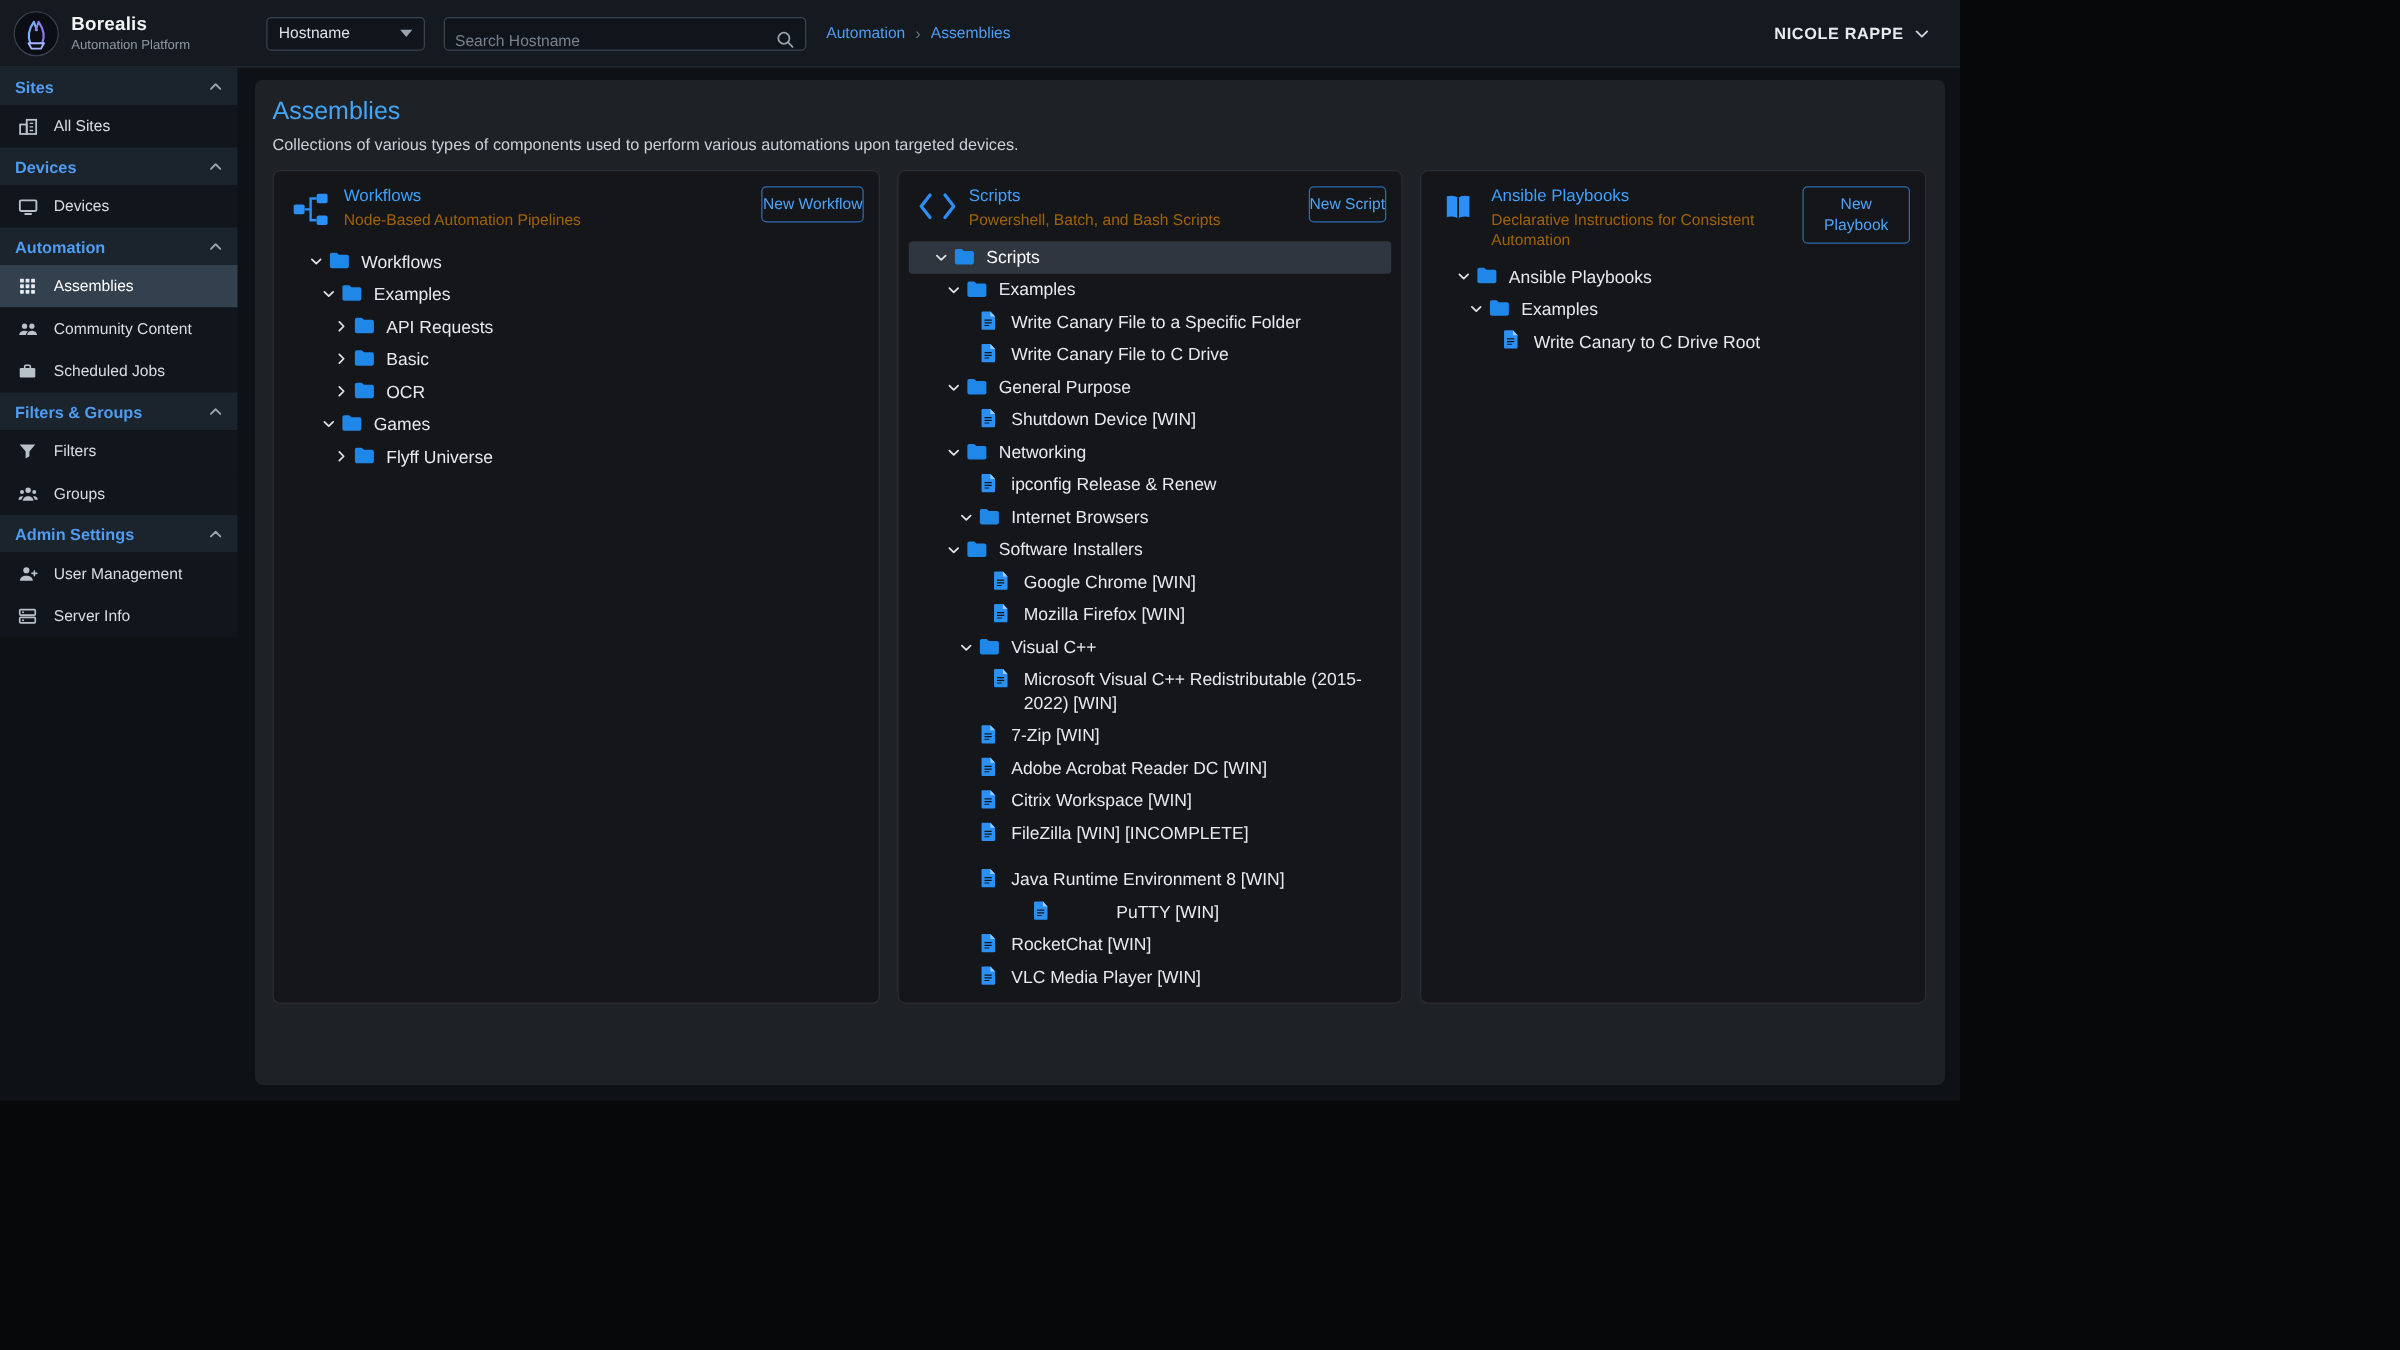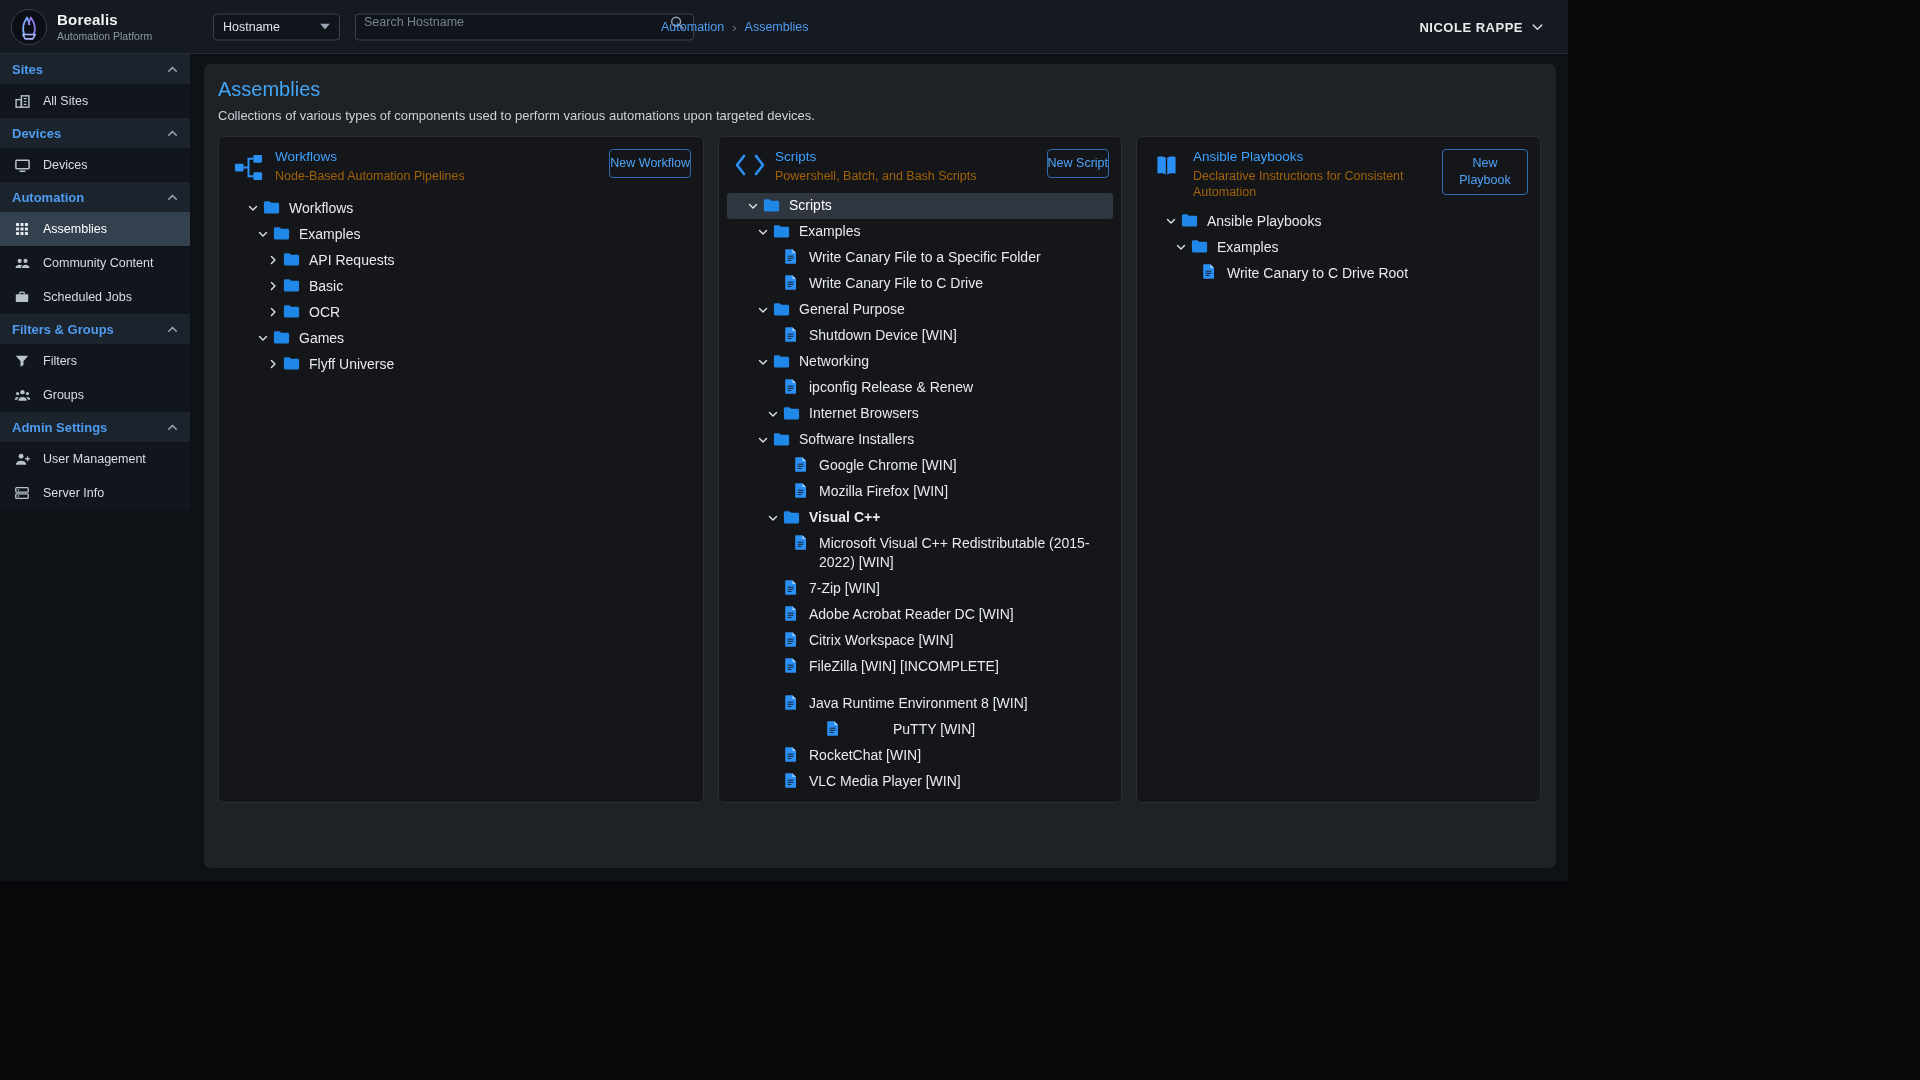--- a/index.html
+++ b/index.html
@@ -8,21 +8,21 @@
   .app{position:absolute;top:0;left:0;width:1568px;height:881px;background:#0e1217}
 
   
   .topbar{position:absolute;top:0;left:0;width:1568px;height:54px;background:#151a21;border-bottom:1px solid #242b34}
   .brand{position:absolute;left:10px;top:50%;transform:translateY(-50%);display:flex;align-items:center;gap:9px}
   .brand-txt{display:flex;flex-direction:column}
   .brand-name{font-size:15px;font-weight:bold;color:#f2f4f6;letter-spacing:.2px}
   .brand-sub{font-size:10.5px;color:#8d97a1;margin-top:2px}
   .select-box{position:absolute;left:213px;top:50%;transform:translateY(-50%);width:127px;height:27px;background:#10151c;border:1px solid #3a434e;border-radius:4px;display:flex;align-items:center;padding:0 9px;cursor:pointer}
   .select-box .lbl{font-size:12.5px;color:#dbe1e7;flex:1}
-  .searchbox{position:absolute;left:355px;top:50%;transform:translateY(-50%);width:339px;height:27px;background:#10151c;border:1px solid #3a434e;border-radius:4px;display:flex;align-items:flex-start;padding:0 8px}
+  .searchbox{position:absolute;left:355px;top:50%;transform:translateY(-50%);width:290px;height:27px;background:#10151c;border:1px solid #3a434e;border-radius:4px;display:flex;align-items:flex-end;padding:0 8px}
   .searchbox input{background:transparent;border:none;outline:none;color:#dbe1e7;font-size:12.5px;flex:1;font-family:inherit}
   .searchbox input::placeholder{color:#78828c}
   .breadcrumb{position:absolute;left:661px;top:50%;transform:translateY(-50%);display:flex;gap:8px;align-items:center;font-size:12.5px}
   .crumb{color:#4f9cf0;cursor:pointer}
   .crumb-sep{color:#6b7682;font-size:13px}
   .user{position:absolute;right:23px;top:50%;transform:translateY(-50%);display:flex;align-items:center;gap:7px;cursor:pointer}
   .user-name{font-size:13px;font-weight:bold;color:#e8ebee;letter-spacing:.5px}
   .icn-flex{display:flex;align-items:center}
 
   
@@ -551,21 +551,21 @@
                 <svg viewBox="0 0 20 20" width="17" height="17">
                   <path fill="#2b90f5" d="M5 1.5h7.2L16.5 6v11.3c0 .7-.5 1.2-1.2 1.2H5c-.7 0-1.2-.5-1.2-1.2V2.7c0-.7.5-1.2 1.2-1.2z"></path>
                   <path fill="#9ccaf7" d="M12.2 1.5 16.5 6h-4.3z"></path>
                   <g stroke="#12161b" stroke-width="1.1">
                     <path d="M6.6 9.6h6.8M6.6 12.1h6.8M6.6 14.6h4.5"></path>
                   </g>
                 </svg>
               </span>
               <span class="tree-label">Mozilla Firefox [WIN]</span>
             </div>
-            <div class="tree-row" style="padding-left: 36px; font-weight: bold;">
+            <div class="tree-row" style="padding-left: 36px;">
               <span class="tree-chevron">
                 <svg viewBox="0 0 18 18" width="14" height="14">
                   <path d="M4.5 7 9 11.5 13.5 7" fill="none" stroke="currentColor" stroke-width="1.8" stroke-linecap="round" stroke-linejoin="round"></path>
                 </svg>
               </span>
               <span class="tree-icon">
                 <svg viewBox="0 0 20 20" width="19" height="19">
                   <path fill="#1f87e8" d="M2 5c0-.9.7-1.6 1.6-1.6h4.1L9.6 5.1h6.8c.9 0 1.6.7 1.6 1.6v8.1c0 .9-.7 1.6-1.6 1.6H3.6c-.9 0-1.6-.7-1.6-1.6V5z"></path>
                 </svg>
               </span>

